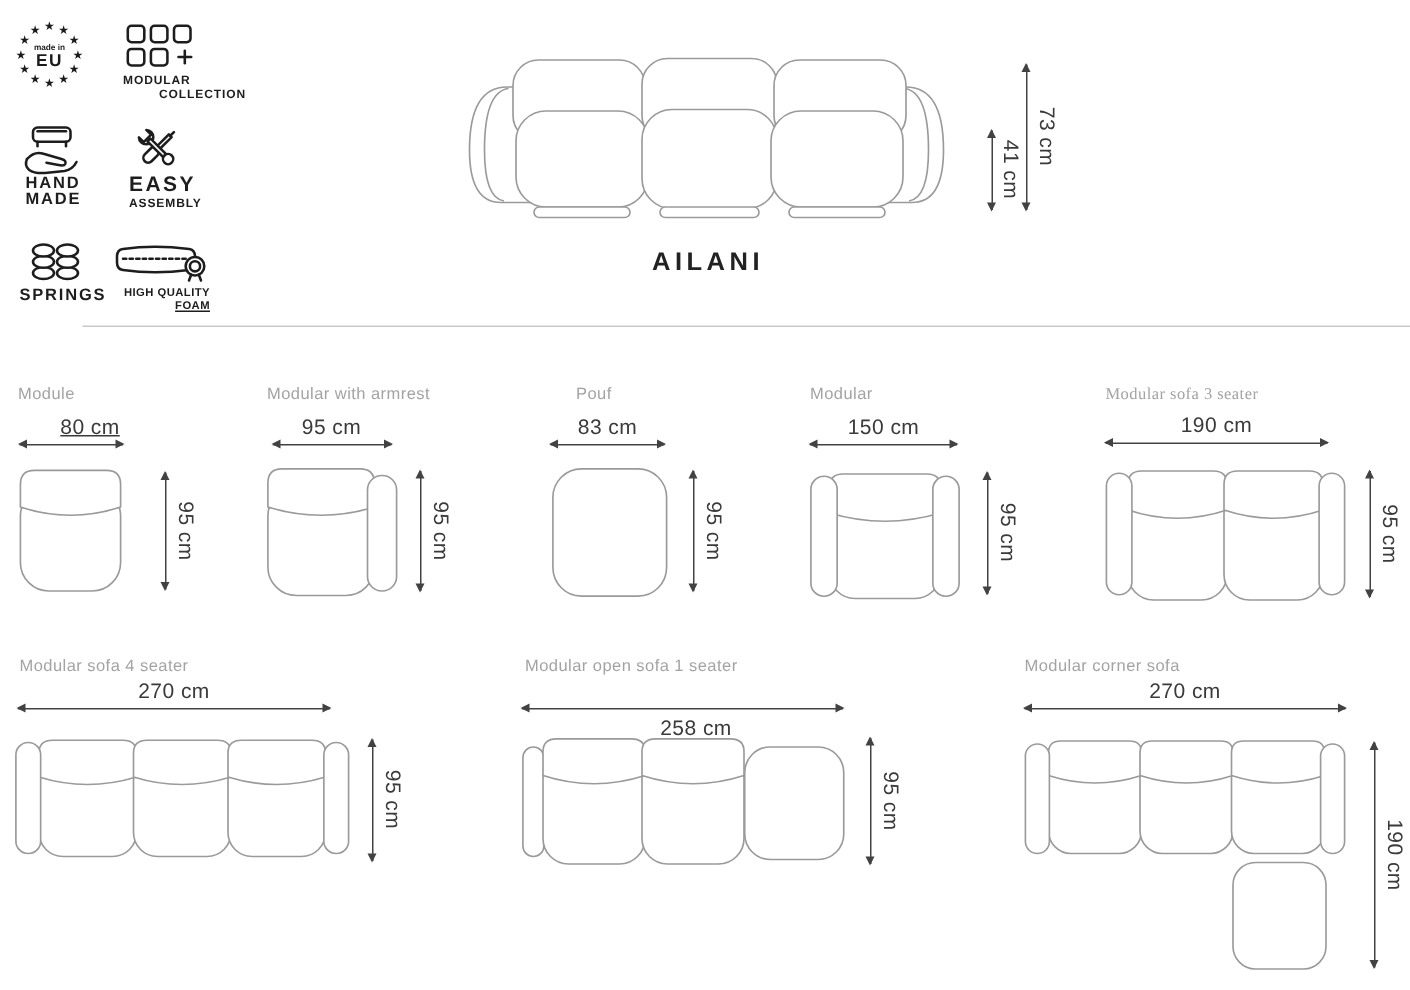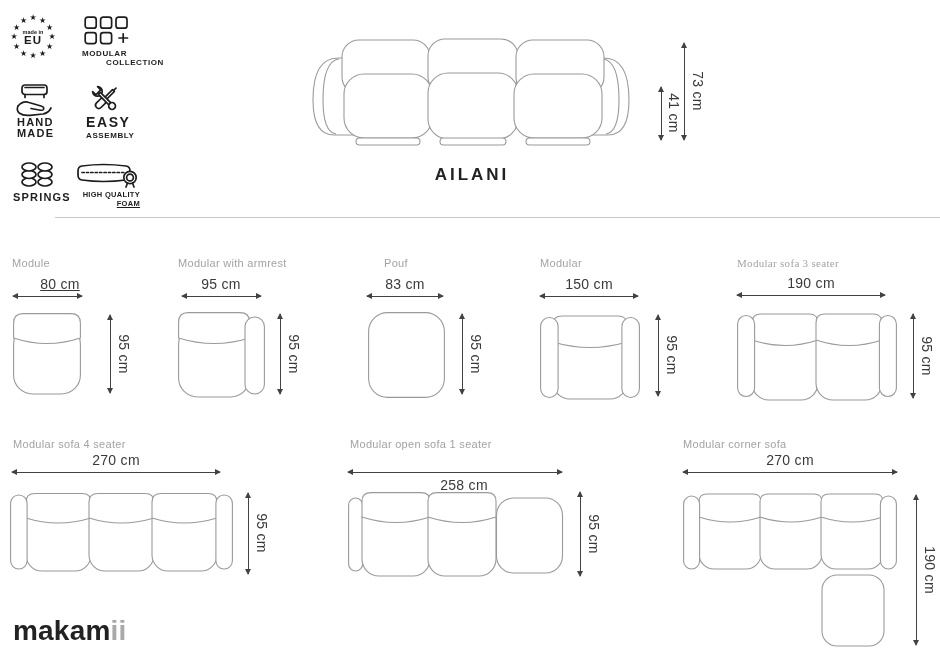--- a/index.html
+++ b/index.html
@@ -280,17 +280,14 @@
     <path class="draw" d="M16,24 L16,9 Q16,1 24,1 L70,1 Q78,1 78,9 L78,24 Q47,34 16,24 Z"></path>
     <path class="draw" d="M77,24 L77,9 Q77,1 85,1 L131,1 Q139,1 139,9 L139,24 Q108,34 77,24 Z"></path>
     <path class="draw" d="M138,24 L138,9 Q138,1 146,1 L192,1 Q200,1 200,9 L200,24 Q169,34 138,24 Z"></path>
     <rect class="draw" x="0.6" y="3" width="16" height="73" rx="8"></rect>
     <rect class="draw" x="197.4" y="3" width="16" height="73" rx="8"></rect>
     <rect class="draw" x="139" y="82" width="62" height="71" rx="15"></rect>
   </svg>
   <div class="v-arrow" style="left:916px;top:495px;height:150px;"></div>
   <div class="dim-v" style="left:922px;top:570px;">190 cm</div>
 
-  <div class="logo">
-    <span>makam</span><span class="gray">ii</span>
-  </div>
 
 </div>
 
 </body></html>

